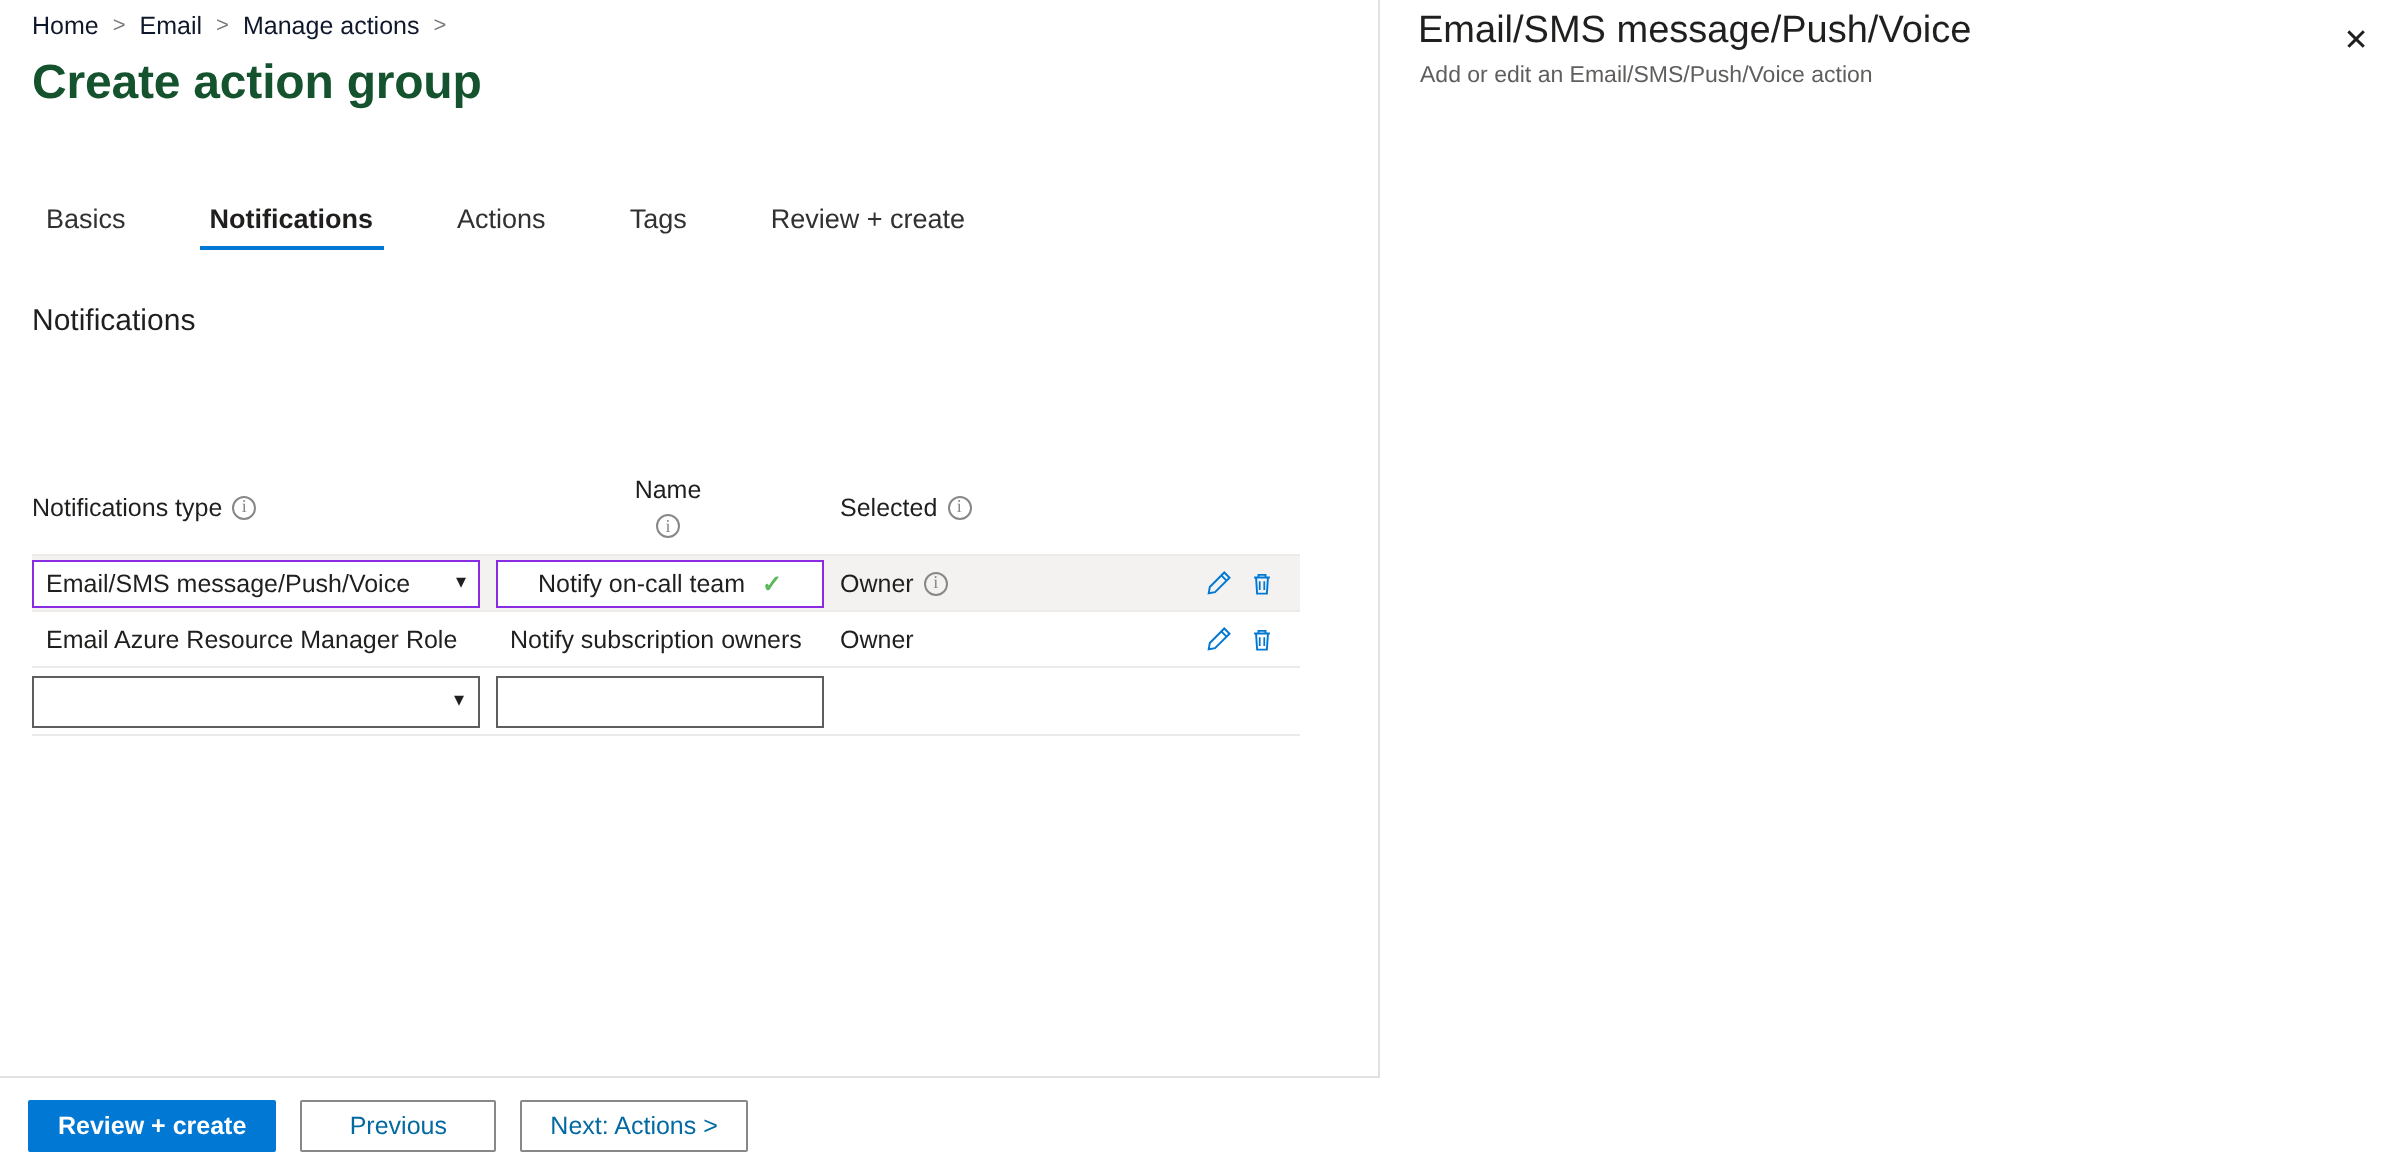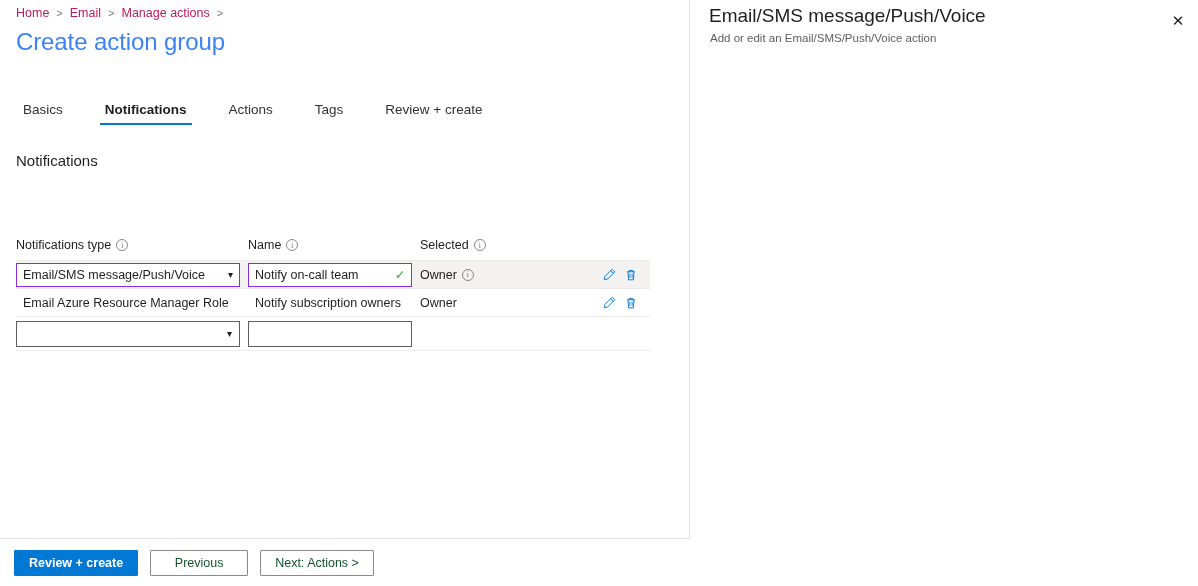--- a/index.html
+++ b/index.html
@@ -18,26 +18,26 @@
     position: absolute; left: 0; top: 0;
     width: 690px; height: 586px;
     background: #ffffff;
     border-right: 1px solid #e1e1e1;
   }
   .breadcrumb {
     position: absolute; left: 16px; top: 6px;
     font-size: 12.5px; display: flex; align-items: center;
     white-space: nowrap;
   }
-  .bc-link { color: #be185d; cursor: pointer; }
+  .bc-link { color: #0f172a; cursor: pointer; }
   .bc-sep { color: #797775; margin: 0 7px; font-size: 11px; }
 
   .page-title {
     position: absolute; left: 16px; top: 28px;
-    font-size: 24px; font-weight: 400; color: #3b82f6;
+    font-size: 24px; font-weight: 700; color: #14532d;
     letter-spacing: -0.1px;
   }
 
   .tabs {
     position: absolute; left: 18px; top: 102px;
     display: flex; align-items: flex-end; gap: 16px;
   }
   .tab {
     font-size: 13.5px; color: #323130; padding: 0 13px 8px 13px;
     cursor: pointer; position: relative; white-space: nowrap;
@@ -55,21 +55,21 @@
   }
   .section-desc {
     position: absolute; left: 16px; top: 184px; width: 620px;
     font-size: 12.5px; line-height: 19px; color: #323130;
   }
 
   
   .tbl { position: absolute; left: 16px; top: 238px; width: 634px; }
   .tbl-head { display: flex; font-size: 12.5px; color: #201f1e; padding-bottom: 8px; }
   .col-type { width: 232px; }
-  .col-name { width: 172px; }
+  .col-name { width: 172px; flex-direction: column; }
   .col-sel  { flex: 1; }
   .hdr-cell { display: flex; align-items: center; gap: 5px; }
 
   .info-ico {
     display: inline-flex; width: 12px; height: 12px; border-radius: 50%;
     border: 1px solid #8a8886; color: #8a8886; font-size: 9px;
     align-items: center; justify-content: center; font-family: "Liberation Serif", serif;
     line-height: 1; flex: none;
   }
 
@@ -87,21 +87,21 @@
 
   .sel-box {
     width: 224px; height: 24px; border: 1px solid #8a2be2;
     background: #ffffff; display: flex; align-items: center;
     padding: 0 6px; font-size: 12.5px; color: #201f1e;
     justify-content: space-between;
   }
   .name-box {
     width: 164px; height: 24px; border: 1px solid #8a2be2;
     background: #ffffff; display: flex; align-items: center;
-    padding: 0 6px; font-size: 12.5px; color: #201f1e;
+    padding: 0 20px; font-size: 12.5px; color: #201f1e;
     justify-content: space-between;
   }
   .plain-text { padding-left: 7px; }
 
   .empty-select {
     width: 224px; height: 26px; border: 1px solid #605e5c; background: #fff;
     display: flex; align-items: center; justify-content: flex-end; padding-right: 7px;
   }
   .empty-input {
     width: 164px; height: 26px; border: 1px solid #605e5c; background: #fff;
@@ -118,21 +118,21 @@
     position: absolute; left: 0; bottom: 0; width: 690px; height: 48px;
     border-top: 1px solid #e1e1e1; background: #fff;
     display: flex; align-items: center; padding-left: 14px; gap: 12px;
   }
   .btn {
     height: 26px; padding: 0 14px; font-size: 12.5px;
     display: inline-flex; align-items: center; justify-content: center;
     cursor: pointer; border-radius: 1px;
   }
   .btn-primary { background: #0078d4; color: #fff; border: 1px solid #0078d4; font-weight: 700; }
-  .btn-default { background: #fff; color: #14532d; border: 1px solid #8a8886; min-width: 98px; }
+  .btn-default { background: #fff; color: #0369a1; border: 1px solid #8a8886; min-width: 98px; }
 
   
   #right-panel {
     position: absolute; left: 691px; top: 0;
     width: 507px; height: 586px; background: #ffffff;
   }
   .panel-title {
     position: absolute; left: 18px; top: 5px;
     font-size: 19px; font-weight: 400; color: #201f1e;
   }

